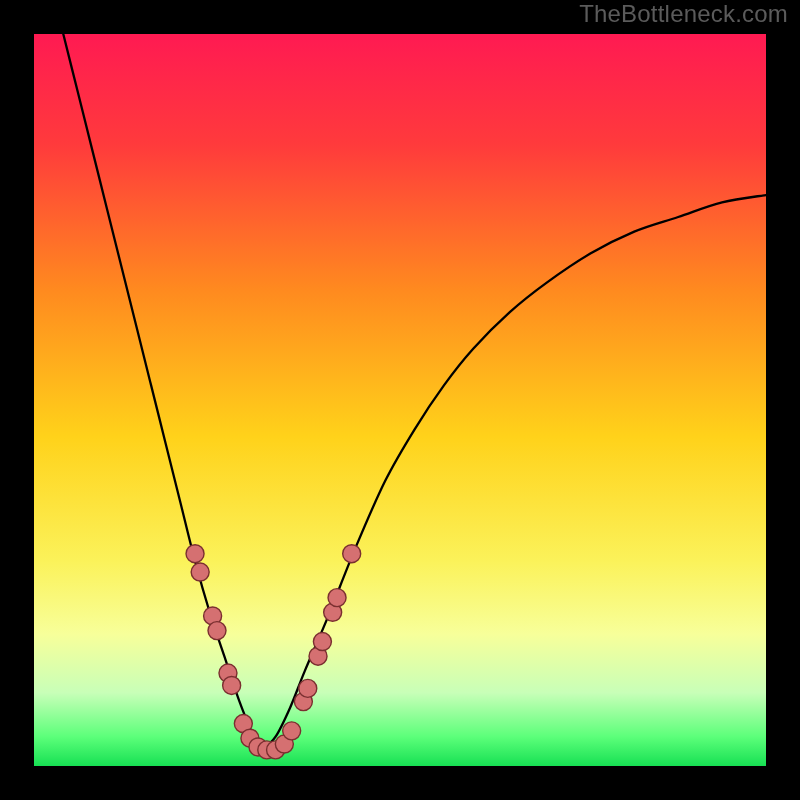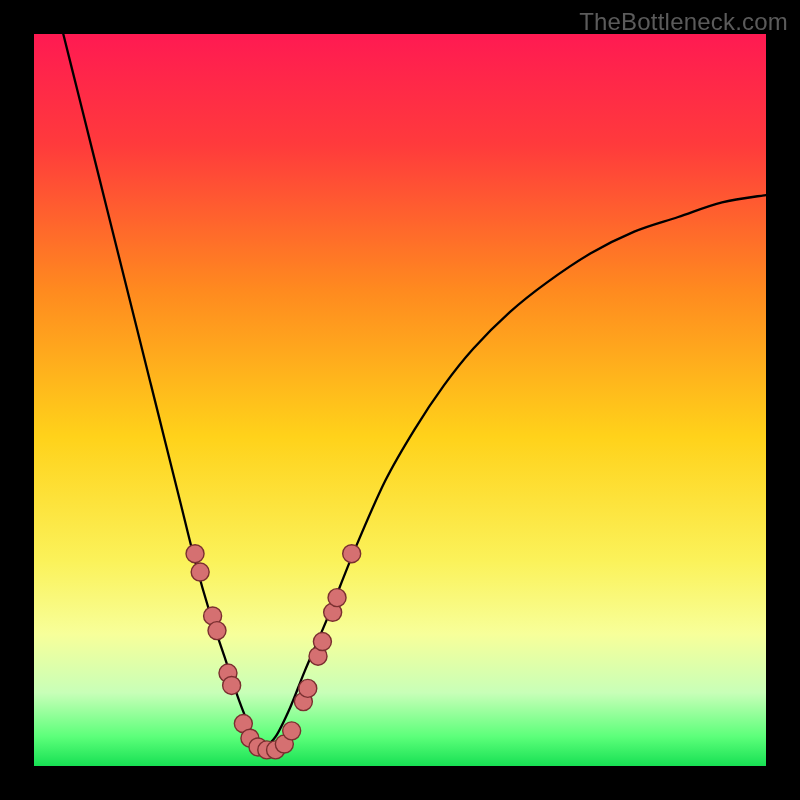--- a/index.html
+++ b/index.html
@@ -20,21 +20,21 @@
   .plot-area {
     position: absolute;
     left: 34px;
     top: 34px;
     width: 732px;
     height: 732px;
     
   }
   .watermark {
     position: absolute;
-    top: 8px;
+    top: 0;
     right: 12px;
     color: #5b5b5b;
     font-size: 24px;
     font-weight: 400;
     letter-spacing: 0.2px;
     user-select: none;
   }
   svg.curves {
     position: absolute;
     left: 34px;

